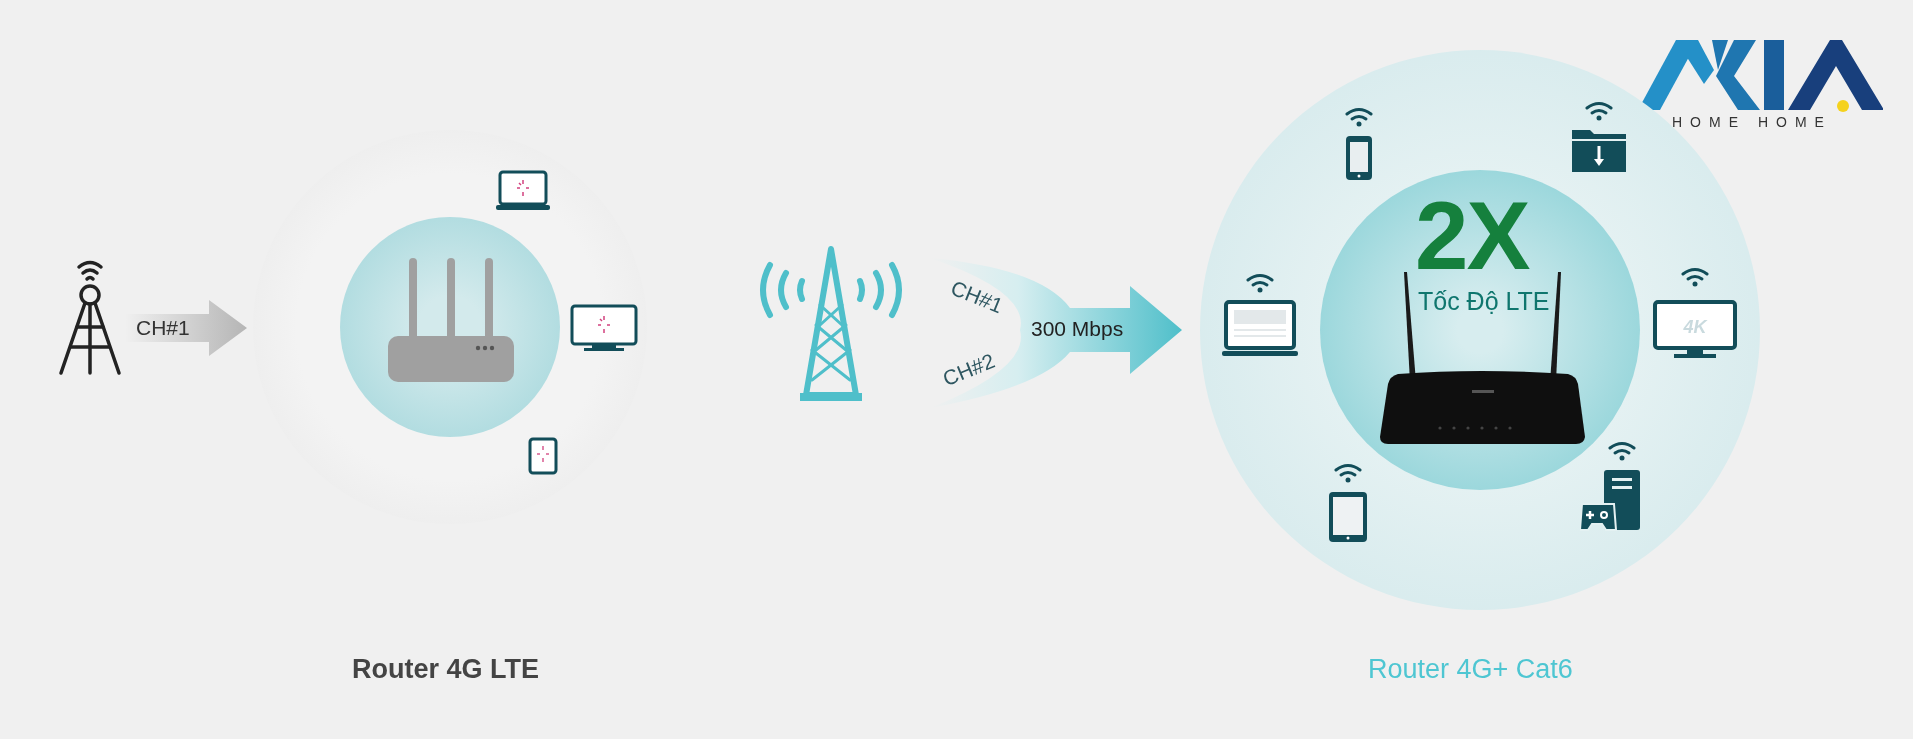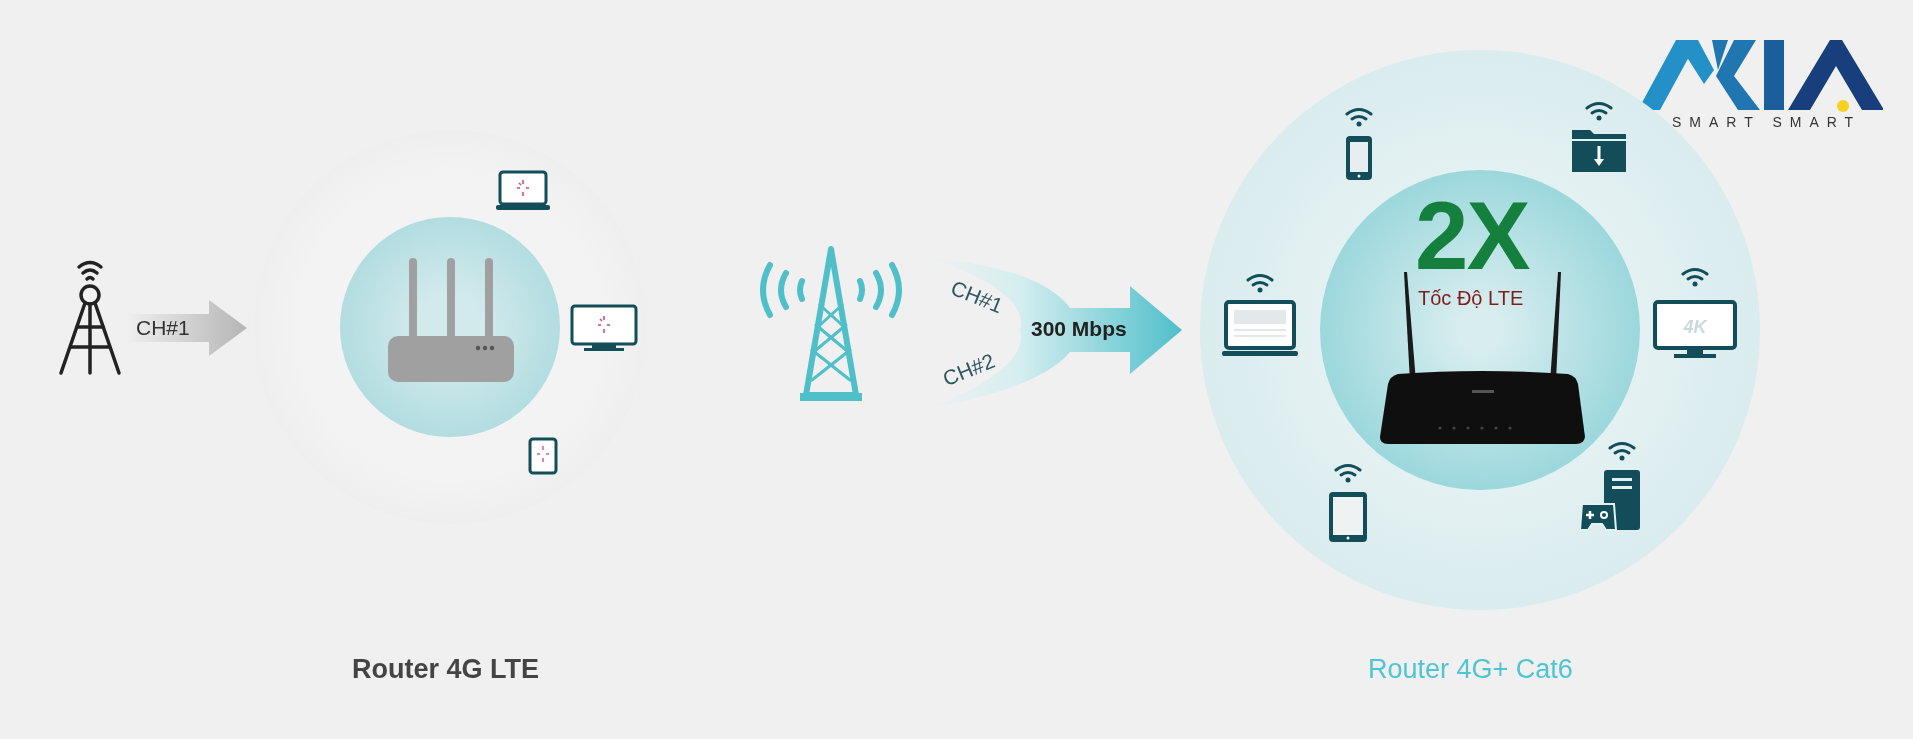--- a/index.html
+++ b/index.html
@@ -7,40 +7,40 @@
   .abs { position:absolute;font-style:italic; }
   .circle { position:absolute; border-radius:50%; }
   #left-outer { left:253px; top:130px; width:394px; height:394px; background:radial-gradient(circle, #f3f3f3 55%, #e6e6e6 100%); }
   #left-inner { left:340px; top:217px; width:220px; height:220px; background:radial-gradient(circle, #d3eaec 20%, #9fd5da 100%); }
   #right-outer { left:1200px; top:50px; width:560px; height:560px; background:radial-gradient(circle, #e4f1f2 40%, #cfe7ea 100%); }
   #right-inner { left:1320px; top:170px; width:320px; height:320px; background:radial-gradient(circle, #d7edef 10%, #7fcdd3 100%); }
   .label { position:absolute; font-size:27px; }
   #label-left { left:352px; top:654px; color:#444;font-weight:bold; }
   #label-right { left:1368px; top:654px; color:#4ec6d2; font-weight:normal; }
   .two-x { position:absolute; left:1415px; top:188px; font-size:96px; font-weight:bold; color:#15803d; letter-spacing:-2px; line-height:1; }
-  .speed-sub { position:absolute; left:1418px; top:287px; font-size:20px; color:#7f1d1d; }
+  .speed-sub { position:absolute; left:1418px; top:287px; font-size:25px; color:#0f766e; }
   .ch-text { position:absolute; font-size:21px; color:#333; }
-  .mbps { position:absolute; left:1031px; top:317px; font-size:21px; font-weight:bold; color:#222; }
+  .mbps { position:absolute; left:1031px; top:317px; font-size:21px; font-weight:normal; color:#222; }
   .logo-sub { position:absolute; left:1672px; top:114px; font-size:14px; letter-spacing:8px; color:#333; }
 </style>
 </head>
 <body>
 
 <div class="abs" style="left:1638px;top:40px;width:245px;height:72px;">
   <svg width="245" height="72" viewBox="0 0 245 72">
     <polygon points="0,70 38,0 60,0 58,4 22,70" fill="#2490c8"></polygon>
     <polygon points="38,0 60,0 76,30 66,44" fill="#2490c8"></polygon>
     <polygon points="74,0 90,0 80,30" fill="#1f76b0"></polygon>
     <polygon points="96,0 118,0 96,36 122,70 100,70 78,36" fill="#1f76b0"></polygon>
     <rect x="126" y="0" width="20" height="70" fill="#1a5e9b"></rect>
     <polygon points="150,70 192,0 204,0 246,70 224,70 198,26 172,70" fill="#183f7c"></polygon>
     <circle cx="205" cy="66" r="6" fill="#f5d21d"></circle>
   </svg>
 </div>
-<div class="logo-sub">SMART SMART</div>
+<div class="logo-sub">HOME HOME</div>
 
 <div class="circle" id="left-outer"></div>
 <div class="circle" id="left-inner"></div>
 
 <div class="abs" style="left:55px;top:255px;">
   <svg width="70" height="125" viewBox="0 0 70 125" fill="none" stroke="#222" stroke-width="3.5" stroke-linecap="round">
     <path d="M24 12 Q35 3 46 12"></path>
       <path d="M28 18 Q35 12 42 18"></path>
       <path d="M32 24 Q35 21 38 24"></path>
     <circle cx="35" cy="40" r="9"></circle>

